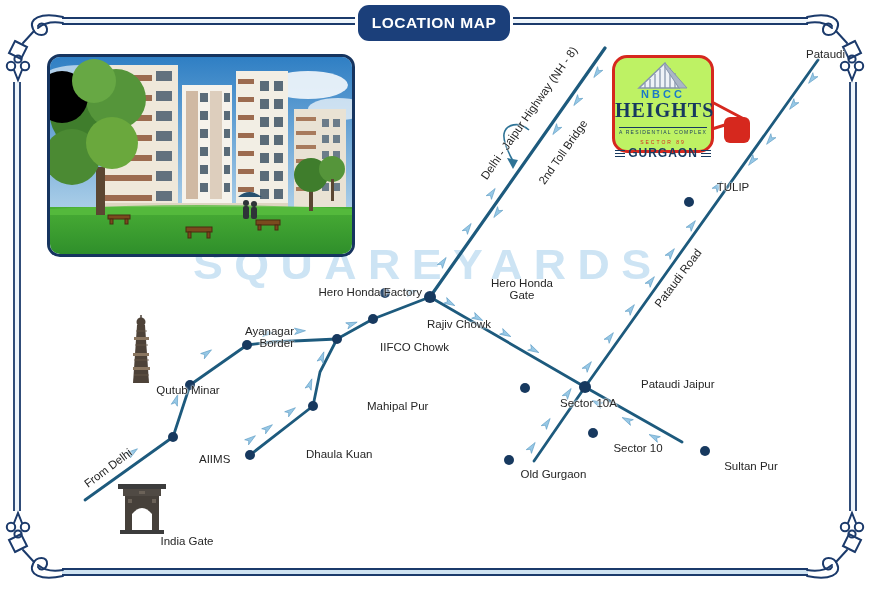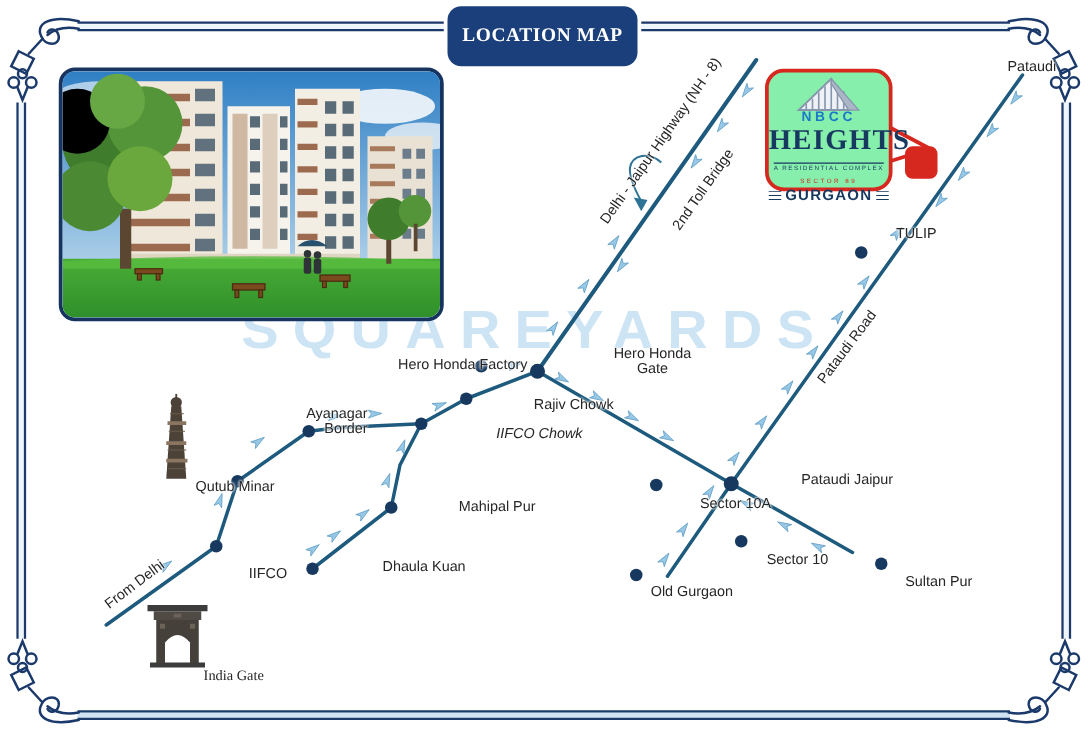--- a/index.html
+++ b/index.html
@@ -4,55 +4,55 @@
 <style>
   html,body{margin:0;padding:0;}
   body{
     width:870px;height:593px;position:relative;background:#ffffff;
     font-family:"Liberation Sans", sans-serif;overflow:hidden;
   }
   svg{display:block;}
 
   
   .badge{
-    position:absolute;left:358px;top:5px;width:152px;height:48px;
+    position:absolute;left:358px;top:5px;width:152px;height:36px;
     background:#1b3f7a;border-radius:11px;box-shadow:0 0 0 3px #ffffff;
     color:#ffffff;font-size:15.5px;font-weight:bold;letter-spacing:.5px;
-    display:flex;align-items:center;justify-content:center;z-index:7;font-family:Liberation Serif, serif;
+    display:flex;align-items:center;justify-content:center;z-index:7;
   }
 
   
   .watermark{
     position:absolute;left:193px;top:240px;z-index:2;
     font-size:43px;font-weight:bold;letter-spacing:11px;color:#cde4f4;
     transform:scaleX(1.04);transform-origin:left top;white-space:nowrap;
     user-select:none;
   }
 
   
   .photo{
     position:absolute;left:47px;top:54px;width:302px;height:197px;
     border:3px solid #16345f;border-radius:13px;overflow:hidden;z-index:3;
     background:#bcd9ee;
   }
 
   
   .logo-wrap{position:absolute;left:612px;top:55px;width:150px;height:100px;z-index:6;}
   .logo-bubble{
-    position:absolute;left:0;top:0;width:96px;height:92px;background:#86efac;
+    position:absolute;left:0;top:0;width:96px;height:92px;background:#bef264;
     border:3px solid #d6281e;border-radius:15px;text-align:center;z-index:2;
   }
   .logo-tail{position:absolute;left:96px;top:42px;z-index:1;}
   .logo-marker{
     position:absolute;left:112px;top:62px;width:26px;height:26px;background:#d6281e;
     border-radius:6px;z-index:3;
   }
   .logo-roof{margin:4px auto 0 auto;}
   .logo-brand{font-size:11px;font-weight:bold;color:#1a7ac7;letter-spacing:3px;margin-top:-2px;}
-  .logo-name{font-family:"Liberation Serif",serif;font-size:23px;font-weight:bold;color:#17395f;letter-spacing:1px;line-height:1;margin-top:0px;}
+  .logo-name{font-family:"Liberation Serif",serif;font-size:20px;font-weight:bold;color:#17395f;letter-spacing:1px;line-height:1;margin-top:0px;}
   .logo-tagline{font-size:5px;color:#17395f;letter-spacing:1.2px;margin-top:2px;border-top:1px solid #17395f;padding-top:1px;display:inline-block;}
   .logo-sector{font-size:5px;color:#d6281e;letter-spacing:2px;margin-top:1px;}
   .logo-city-row{display:flex;align-items:center;justify-content:center;gap:3px;margin-top:1px;}
   .logo-city{font-size:12px;font-weight:bold;color:#17395f;letter-spacing:1px;}
   .triple-bar{width:10px;height:7px;background:
     linear-gradient(#17395f 0 1px,transparent 1px 3px,#17395f 3px 4px,transparent 4px 6px,#17395f 6px 7px);}
 
   
   #labels{position:absolute;left:0;top:0;width:870px;height:593px;z-index:5;pointer-events:none;}
   .plabel{
@@ -390,31 +390,31 @@
       <rect x="27" y="15" width="6" height="3"></rect>
     </g>
 </svg>
 
 <div class="badge">LOCATION MAP</div>
 
 <div id="labels">
     <div class="plabel" style="left: 250px; top: 286px; width: 128px; text-align: right;">Hero Honda Factory</div>
     <div class="plabel" style="left: 441px; top: 277px; width: 74px; text-align: center;">Hero Honda Gate</div>
     <div class="plabel" style="left: 383px; top: 318px; width: 82px; text-align: left;">Rajiv Chowk</div>
-    <div class="plabel" style="left: 353px; top: 341px; width: 92px; text-align: left; font-style: italic;">IIFCO Chowk</div>
+    <div class="plabel" style="left: 336px; top: 341px; width: 92px; text-align: left;">IIFCO Chowk</div>
     <div class="plabel" style="left: 182px; top: 325px; width: 68px; text-align: right;">Ayanagar Border</div>
-    <div class="plabel" style="left: 155px; top: 453px; width: 60px; text-align: left;">IIFCO</div>
+    <div class="plabel" style="left: 155px; top: 453px; width: 60px; text-align: left;">AIIMS</div>
     <div class="plabel" style="left: 323px; top: 400px; width: 90px; text-align: left;">Mahipal Pur</div>
     <div class="plabel" style="left: 262px; top: 448px; width: 95px; text-align: left;">Dhaula Kuan</div>
     <div class="plabel" style="left: 664px; top: 181px; width: 50px; text-align: center;">TULIP</div>
     <div class="plabel" style="left: 597px; top: 378px; width: 105px; text-align: left;">Pataudi Jaipur</div>
     <div class="plabel" style="left: 491px; top: 397px; width: 68px; text-align: left; margin-left: 25px;">Sector 10A</div>
     <div class="plabel" style="left: 564px; top: 442px; width: 60px; text-align: center;">Sector 10</div>
     <div class="plabel" style="left: 472px; top: 468px; width: 75px; text-align: center;">Old Gurgaon</div>
     <div class="plabel" style="left: 676px; top: 460px; width: 62px; text-align: center;">Sultan Pur</div>
     <div class="plabel" style="left: 762px; top: 48px; width: 55px; text-align: left;">Pataudi</div>
     <div class="rlabel" style="left: 529px; top: 113px; transform: translate(-50%, -50%) rotate(-55deg);">Delhi - Jaipur Highway (NH - 8)</div>
     <div class="rlabel" style="left: 563px; top: 152px; transform: translate(-50%, -50%) rotate(-55deg);">2nd Toll Bridge</div>
     <div class="rlabel" style="left: 678px; top: 278px; transform: translate(-50%, -50%) rotate(-53deg);">Pataudi Road</div>
     <div class="rlabel" style="left: 108px; top: 468px; transform: translate(-50%, -50%) rotate(-37deg);">From Delhi</div>
     <div class="plabel" style="left: 108px; top: 384px; width: 72px; text-align: center;">Qutub Minar</div>
-    <div class="plabel" style="left: 112px; top: 535px; width: 62px; text-align: center; font-family: Liberation Serif, serif;">India Gate</div>
+    <div class="plabel" style="left: 112px; top: 535px; width: 62px; text-align: center;">India Gate</div>
   </div>
 
 </body></html>

